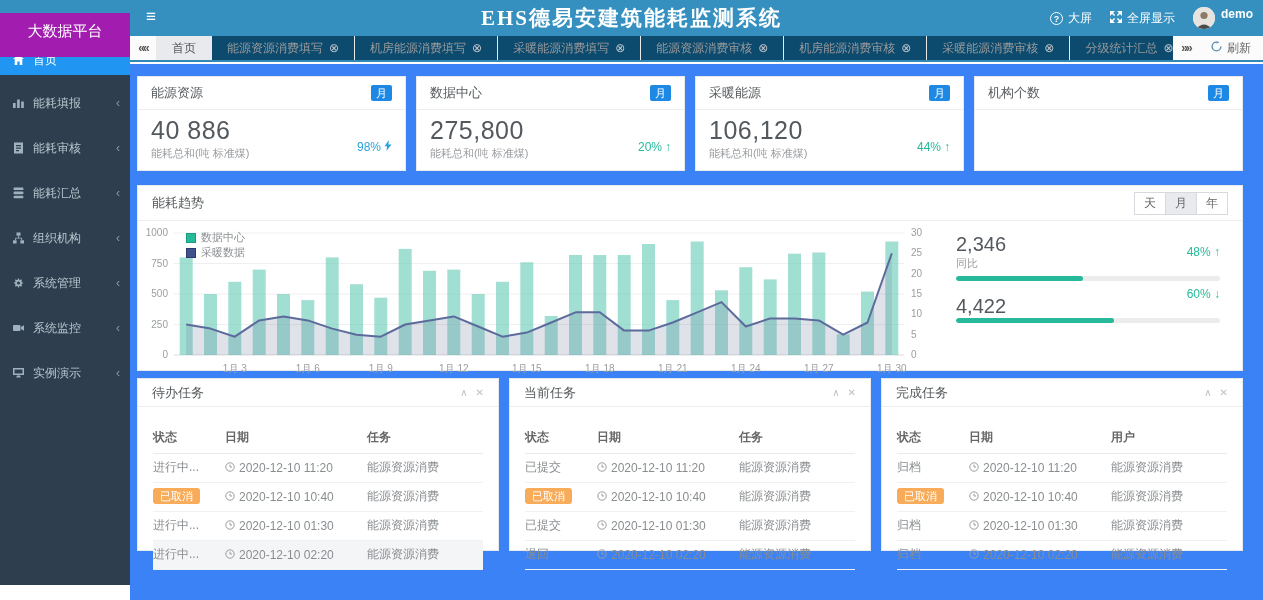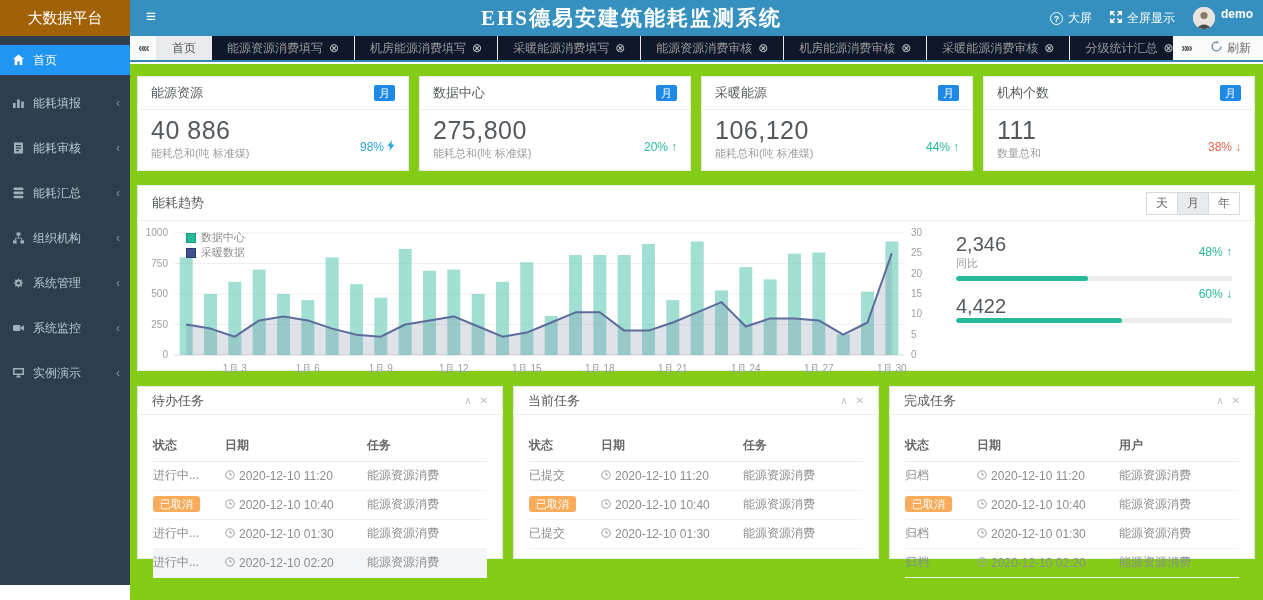--- a/index.html
+++ b/index.html
@@ -2,22 +2,22 @@
 <html><head>
 <meta charset="utf-8">
 <style>
   * { margin:0; padding:0; box-sizing:border-box; }
   html,body { width:1263px; height:600px; overflow:hidden; background:#fff;
     font-family:"Liberation Sans","DejaVu Sans",sans-serif; font-size:12px; color:#555; }
   .app { position:relative; width:1263px; height:600px; }
 
   
   .topbar { position:absolute; top:0; left:0; right:0; height:36px; background:#3590bf; z-index:5; }
-  .logo { position:absolute; left:0; top:0; width:130px; height:36px; line-height:36px; text-align:center;
-    color:#fff; font-size:15px; background:#a16207; cursor:pointer; }
+  .logo { position:absolute; left:0; top:13px; width:130px; height:44px; line-height:36px; text-align:center;
+    color:#fff; font-size:15px; background:#a21caf; cursor:pointer; }
   .hamburger { position:absolute; left:130px; top:0; height:36px; line-height:34px; padding:0 16px;
     color:#fff; font-size:17px; cursor:pointer; }
   .app-title { position:absolute; left:0; right:0; top:0; height:36px; line-height:37px; text-align:center;
     color:#fff; font-size:21px; font-weight:bold; font-family:"Liberation Serif","DejaVu Serif",serif;
     letter-spacing:2px; pointer-events:none; }
   .top-right { position:absolute; right:10px; top:0; height:36px; display:flex; align-items:center; gap:18px; }
   .top-link { color:#fff; font-size:12px; display:flex; align-items:center; gap:5px; cursor:pointer; }
   .q-circle { display:inline-block; width:13px; height:13px; line-height:12px; border:1px solid #fff;
     border-radius:50%; text-align:center; font-size:9px; font-weight:bold; }
   .user-box { display:flex; align-items:flex-start; gap:6px; color:#fff; font-size:12px; font-weight:bold; cursor:pointer; }
@@ -33,45 +33,45 @@
   .side-item.active .sicon svg { fill:#fff; }
   .side-item .chev { position:absolute; right:10px; color:#8a98a5; font-size:12px; }
 
   
   .tabbar { position:absolute; left:130px; top:36px; right:0; height:26px; background:#fbfbfc;
     border-bottom:2px solid #3187b5; display:flex; align-items:stretch; }
   .tab-scroll { width:26px; text-align:center; line-height:24px; color:#555; font-size:12px;
     cursor:pointer; flex:0 0 auto; letter-spacing:-2px; font-weight:bold; }
   .tabs-strip { flex:1 1 auto; display:flex; overflow:hidden; white-space:nowrap; }
   .tab { flex:0 0 auto; padding:0 15px; line-height:24px; color:#9a9a9a; font-size:12px;
-    border-right:1px solid #e9e9e9; display:flex; align-items:center; gap:6px; cursor:pointer; background:#0f172a; }
+    border-right:1px solid #e9e9e9; display:flex; align-items:center; gap:6px; cursor:pointer; background:#0c4a6e; }
   .tab.active { background:#e8eaee; color:#555; border-left:1px solid #e9e9e9; }
   .tab-close { display:inline-block; color:#c3c6cb; font-size:12px; line-height:12px; }
   .tab-right { flex:0 0 auto; display:flex; align-items:center; }
   .refresh-btn { display:flex; align-items:center; gap:5px; padding:0 12px; color:#666; cursor:pointer; }
 
   
-  .content { position:absolute; left:130px; top:64px; right:0; height:536px; background:#84cc16;
-    padding:12px 8px 0 7px; }
+  .content { position:absolute; left:130px; top:64px; right:0; height:536px; background:#3b82f6;
+    padding:12px 20px 0 7px; }
   .card { background:#fff; border:1px solid #e7eaec; }
 
   .cards-row { display:flex; gap:10px; height:95px; margin-bottom:14px; }
   .stat-card { flex:1; position:relative; }
   .card-head { height:33px; line-height:32px; padding:0 13px; border-bottom:1px solid #eceef0;
     display:flex; justify-content:space-between; align-items:center; color:#565a5c; font-size:13px; }
   .month-badge { background:#1e88e5; color:#fff; font-size:11px; line-height:16px; padding:0 5px;
     border-radius:2px; cursor:pointer; }
   .stat-body { padding:6px 13px 0 13px; position:relative; }
   .big-num { font-size:25px; color:#54595e; letter-spacing:0.5px; }
   .sub-label { font-size:11px; color:#9a9da0; margin-top:1px; }
   .pct { position:absolute; right:13px; bottom:7px; font-size:12px; display:flex; align-items:center; gap:3px; }
   .c-blue { color:#2ba3dc; } .c-teal { color:#26b99a; } .c-red { color:#e8604c; }
 
   
-  .trend-panel { height:186px; margin-bottom:15px; }
+  .trend-panel { height:186px; margin-bottom:7px; }
   .trend-head { height:35px; padding:0 14px; border-bottom:1px solid #eceef0; display:flex;
     justify-content:space-between; align-items:center; color:#565a5c; font-size:13px; }
   .btn-group { display:flex; }
   .btn-group .rbtn { border:1px solid #d6d9dd; background:#fff; padding:2px 9px; font-size:12px;
     color:#666; cursor:pointer; margin-left:-1px; }
   .btn-group .rbtn.active { background:#e8eaee; }
   .trend-body { display:flex; height:148px; }
   .chart-wrap { width:812px; position:relative; }
   .legend { position:absolute; left:48px; top:9px; font-size:11px; color:#8a8d90; line-height:15px; }
   .legend-row { display:flex; align-items:center; gap:5px; }
@@ -315,28 +315,20 @@
           <div class="pct c-teal">
               <span>44%</span>
             <span>↑</span>
             </div>
         </div>
       </div>
       <div class="card stat-card">
         <div class="card-head">
           <span>机构个数</span>
           <span class="month-badge">月</span>
-        </div>
-        <div class="stat-body">
-          <div class="big-num">111</div>
-          <div class="sub-label">数量总和</div>
-          <div class="pct c-red">
-              <span>38%</span>
-            <span>↓</span>
-            </div>
         </div>
       </div>
     </div>
 
     <div class="card trend-panel">
       <div class="trend-head">
         <span>能耗趋势</span>
         <div class="btn-group">
           <button class="rbtn">天</button>
           <button class="rbtn active">月</button>
@@ -563,20 +555,33 @@
                   <span class="date-cell">
                     <span><svg width="10" height="10" viewBox="0 0 10 10">
                         <circle cx="5" cy="5" r="4.2" fill="none" stroke="#9a9da0"></circle>
                         <path d="M5 2.6 V5 H7" fill="none" stroke="#9a9da0"></path>
                       </svg></span>
                     <span>2020-12-10 01:30</span>
                   </span>
                 </td>
               <td>能源资源消费</td>
             </tr>
+            <tr>
+              <td>退回</td>
+              <td>
+                  <span class="date-cell">
+                    <span><svg width="10" height="10" viewBox="0 0 10 10">
+                        <circle cx="5" cy="5" r="4.2" fill="none" stroke="#9a9da0"></circle>
+                        <path d="M5 2.6 V5 H7" fill="none" stroke="#9a9da0"></path>
+                      </svg></span>
+                    <span>2020-12-10 02:20</span>
+                  </span>
+                </td>
+              <td>能源资源消费</td>
+            </tr>
           </tbody>
         </table>
       </div>
 
       <div class="card task-panel">
         <div class="phead">
           <span>完成任务</span>
           <div class="ptools">
               <span>∧</span>
               <span>✕</span>

